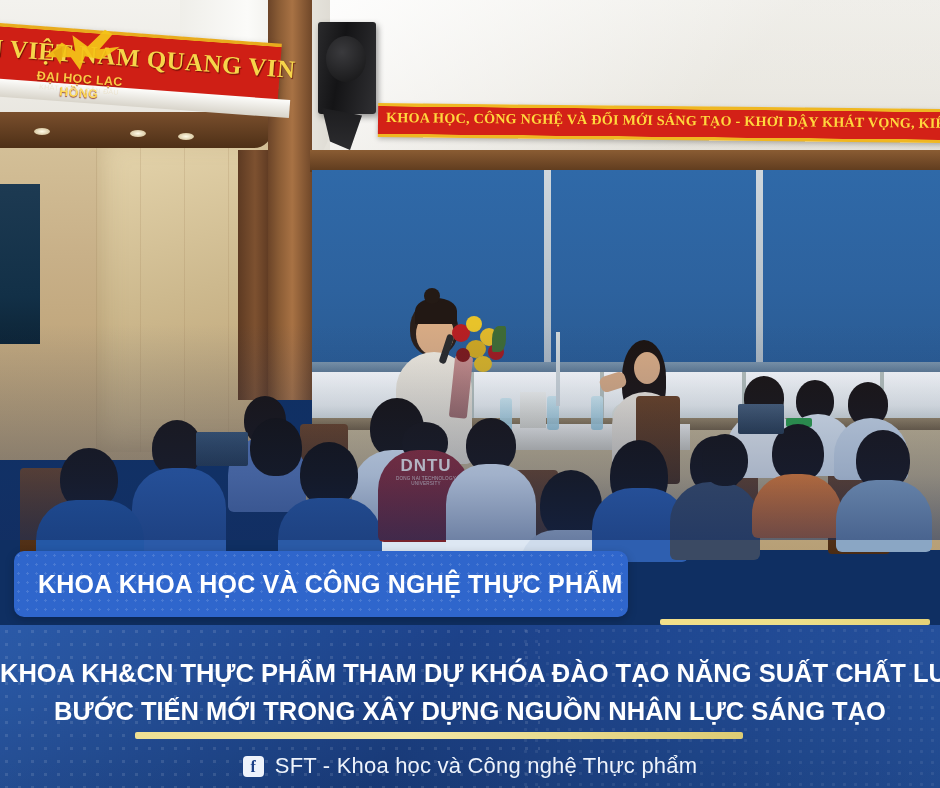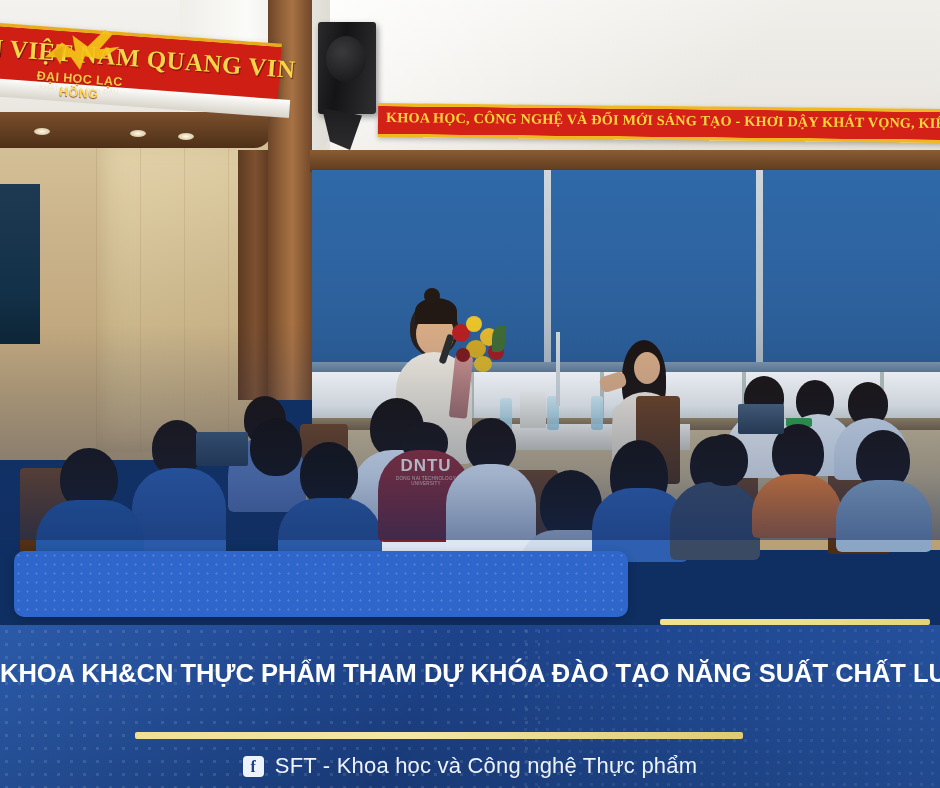--- a/index.html
+++ b/index.html
@@ -430,31 +430,33 @@
     <div class="body" style="left:836px;top:480px;width:96px;height:72px;background:#8aa6c4;"></div>
 
     <div style="position:absolute;left:196px;top:432px;width:52px;height:34px;background:linear-gradient(180deg,#3a536f,#26384d);border-radius:2px;"></div>
     <div style="position:absolute;left:738px;top:404px;width:46px;height:30px;background:linear-gradient(180deg,#4a5f77,#2a3a4c);border-radius:2px;"></div>
 
     <div class="overlay-top"></div>
   </div>
 
   <div class="titlebar">
     <div class="titlebar-dots"></div>
+    <div class="titlebar-txt">KHOA KHOA HỌC VÀ CÔNG NGHỆ THỰC PHẨM</div>
   </div>
 
   <div class="goldrule-top"></div>
 
   <div class="footer">
     <div class="footer-sheen"></div>
     <div class="footer-dots"></div>
     <div class="footer-dots2"></div>
   </div>
 
   <div class="hl1">KHOA KH&amp;CN THỰC PHẨM  THAM DỰ KHÓA ĐÀO TẠO NĂNG SUẤT CHẤT LƯỢNG</div>
+  <div class="hl2">BƯỚC TIẾN MỚI TRONG XÂY DỰNG NGUỒN NHÂN LỰC SÁNG TẠO</div>
   <div class="goldrule-mid"></div>
 
   <div class="contact">
     <div class="ci">
       <span class="fbicon">f</span>
       <span>SFT - Khoa học và Công nghệ Thực phẩm</span>
     </div>
   </div>
 
 </div>

